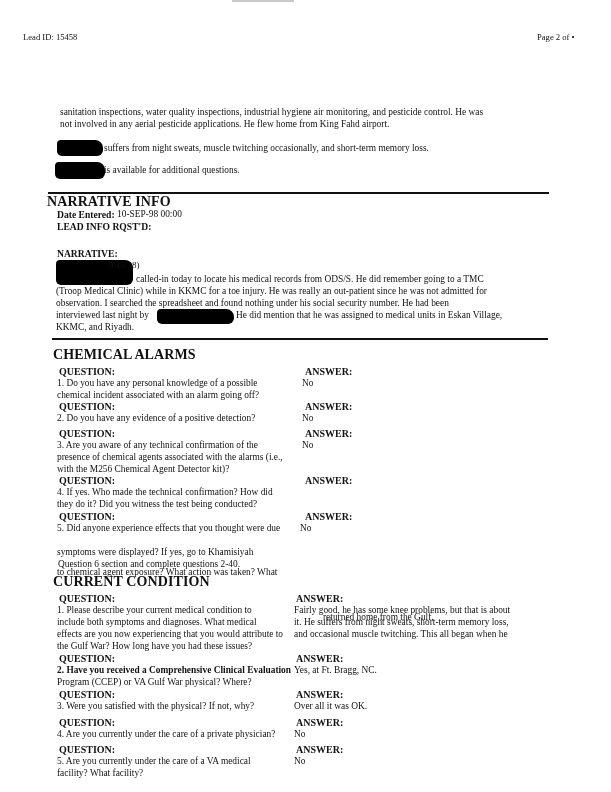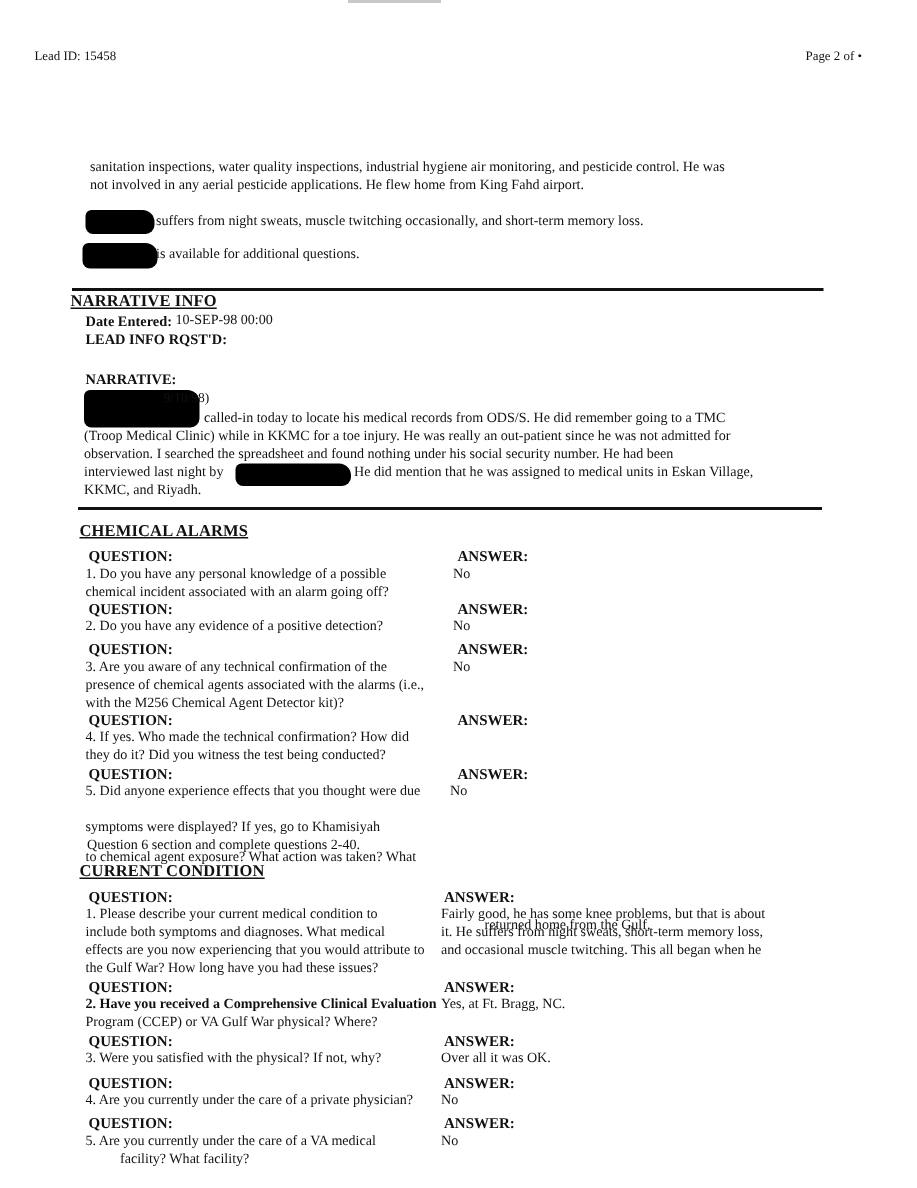--- a/index.html
+++ b/index.html
@@ -32,23 +32,22 @@
       background: #000;
       border-radius: 4px 8px 6px 5px;
     }
     .rule {
       position: absolute;
       height: 2px;
       background: #111;
     }
     .sec-title {
       font-weight: bold;
-      font-size: 11px;
+      font-size: 14px;
       letter-spacing: 0.1px;
-      text-decoration: underline;
     }
     .label-b { font-weight: bold; font-size: 9.6px; }
     .q-head { font-weight: bold; font-size: 10px; }
     .q-text { width: 250px; }
     .a-text { width: 240px; }
   </style>
 </head>
 <body>
 
 <div class="topbar"></div>
@@ -145,14 +144,14 @@
 <div class="abs a-text" style="left:294px; top:701px;">Over all it was OK.</div>
 
 <div class="abs q-head" style="left:59px; top:717px;">QUESTION:</div>
 <div class="abs q-head" style="left:296px; top:717px;">ANSWER:</div>
 <div class="abs q-text" style="left:57px; top:729px; width:260px;">4.  Are you currently under the care of a private physician?</div>
 <div class="abs a-text" style="left:294px; top:729px;">No</div>
 
 <div class="abs q-head" style="left:59px; top:744px;">QUESTION:</div>
 <div class="abs q-head" style="left:296px; top:744px;">ANSWER:</div>
 <div class="abs q-text" style="left:57px; top:756px;">5. Are you currently under the care of a VA medical</div>
-<div class="abs q-text" style="left:57px; top:768px;margin-left:23px;">facility?  What facility?</div>
+<div class="abs q-text" style="left:57px; top:768px;">facility?  What facility?</div>
 <div class="abs a-text" style="left:294px; top:756px;">No</div>
 
 </body></html>

